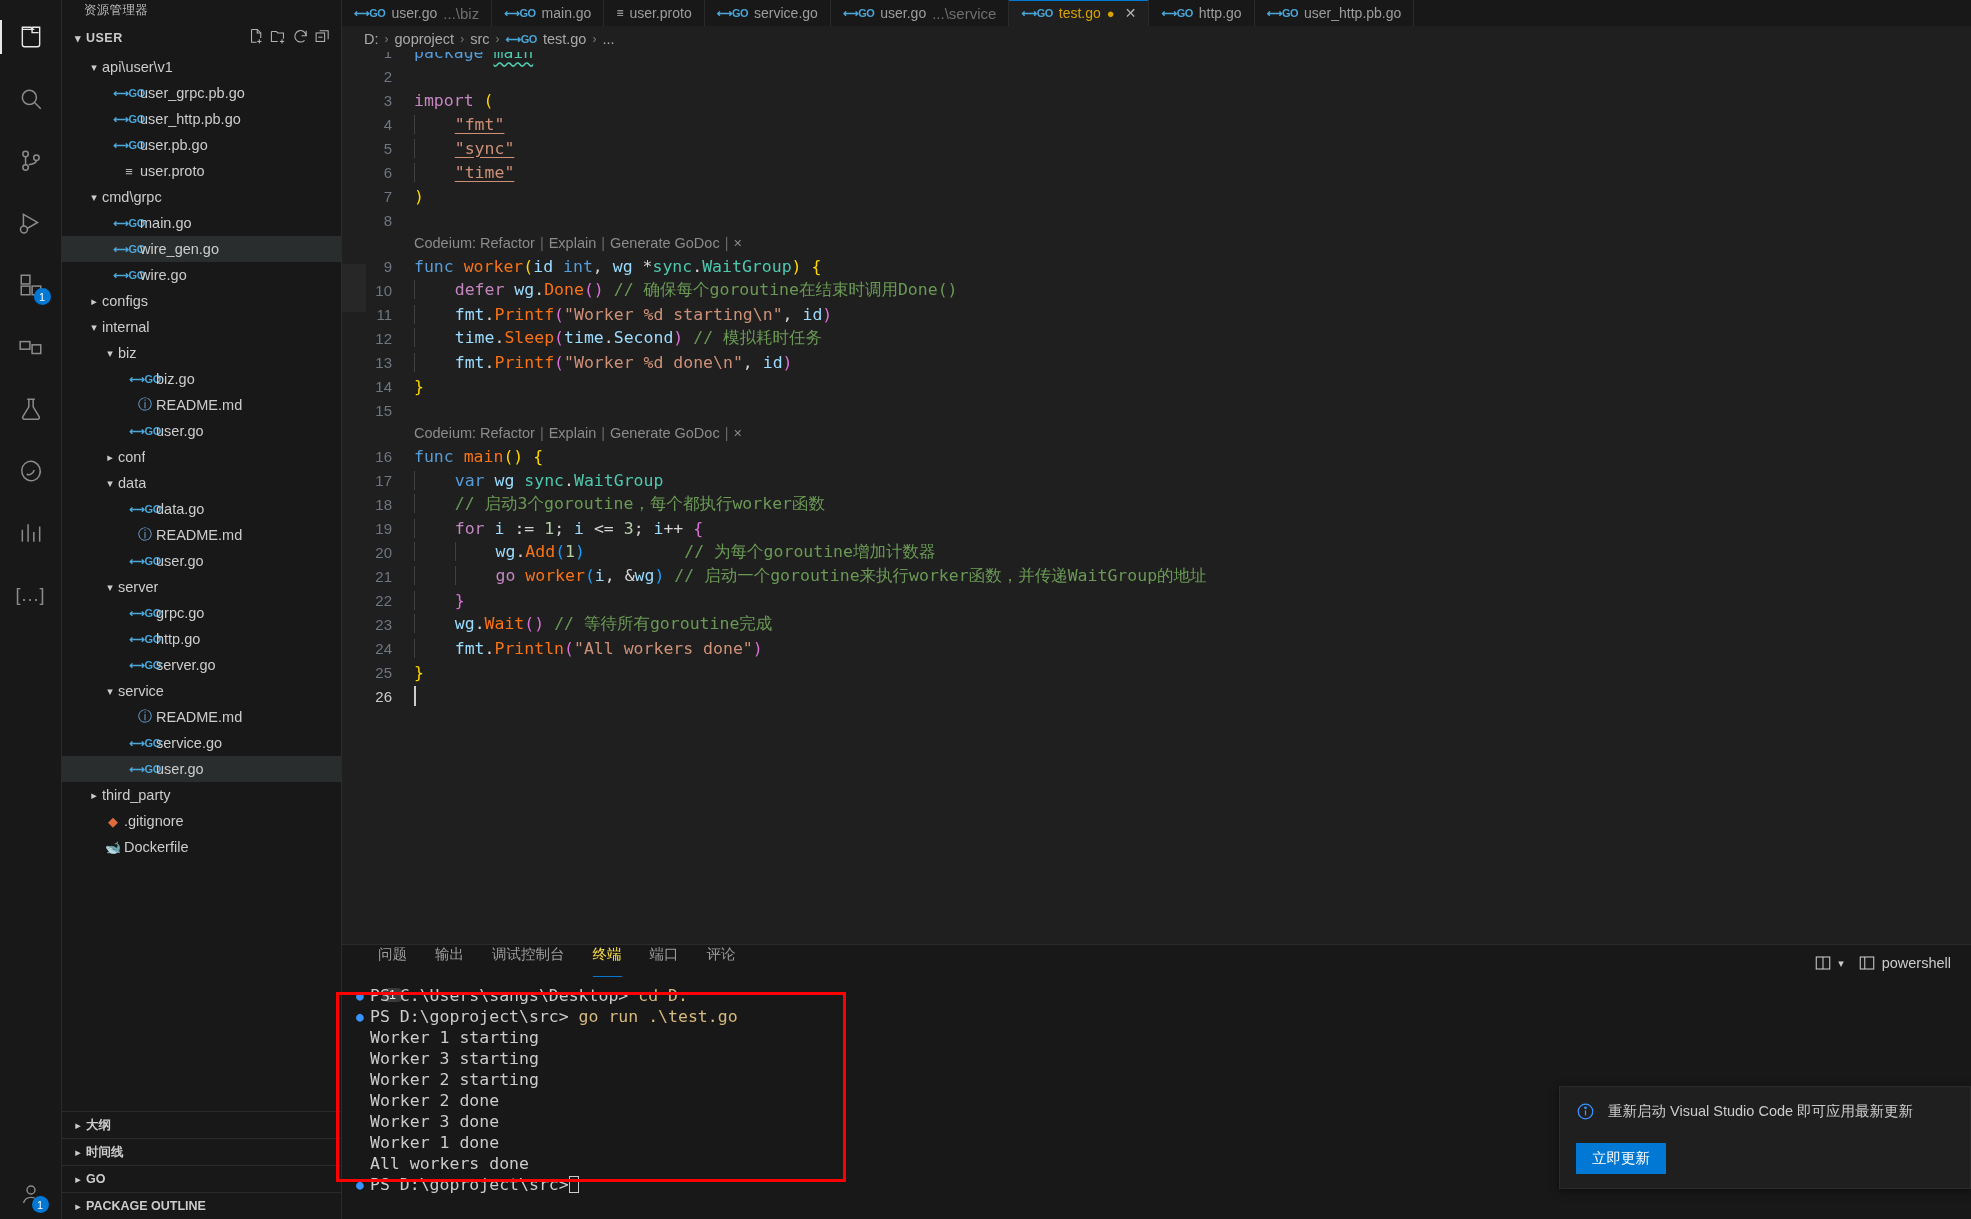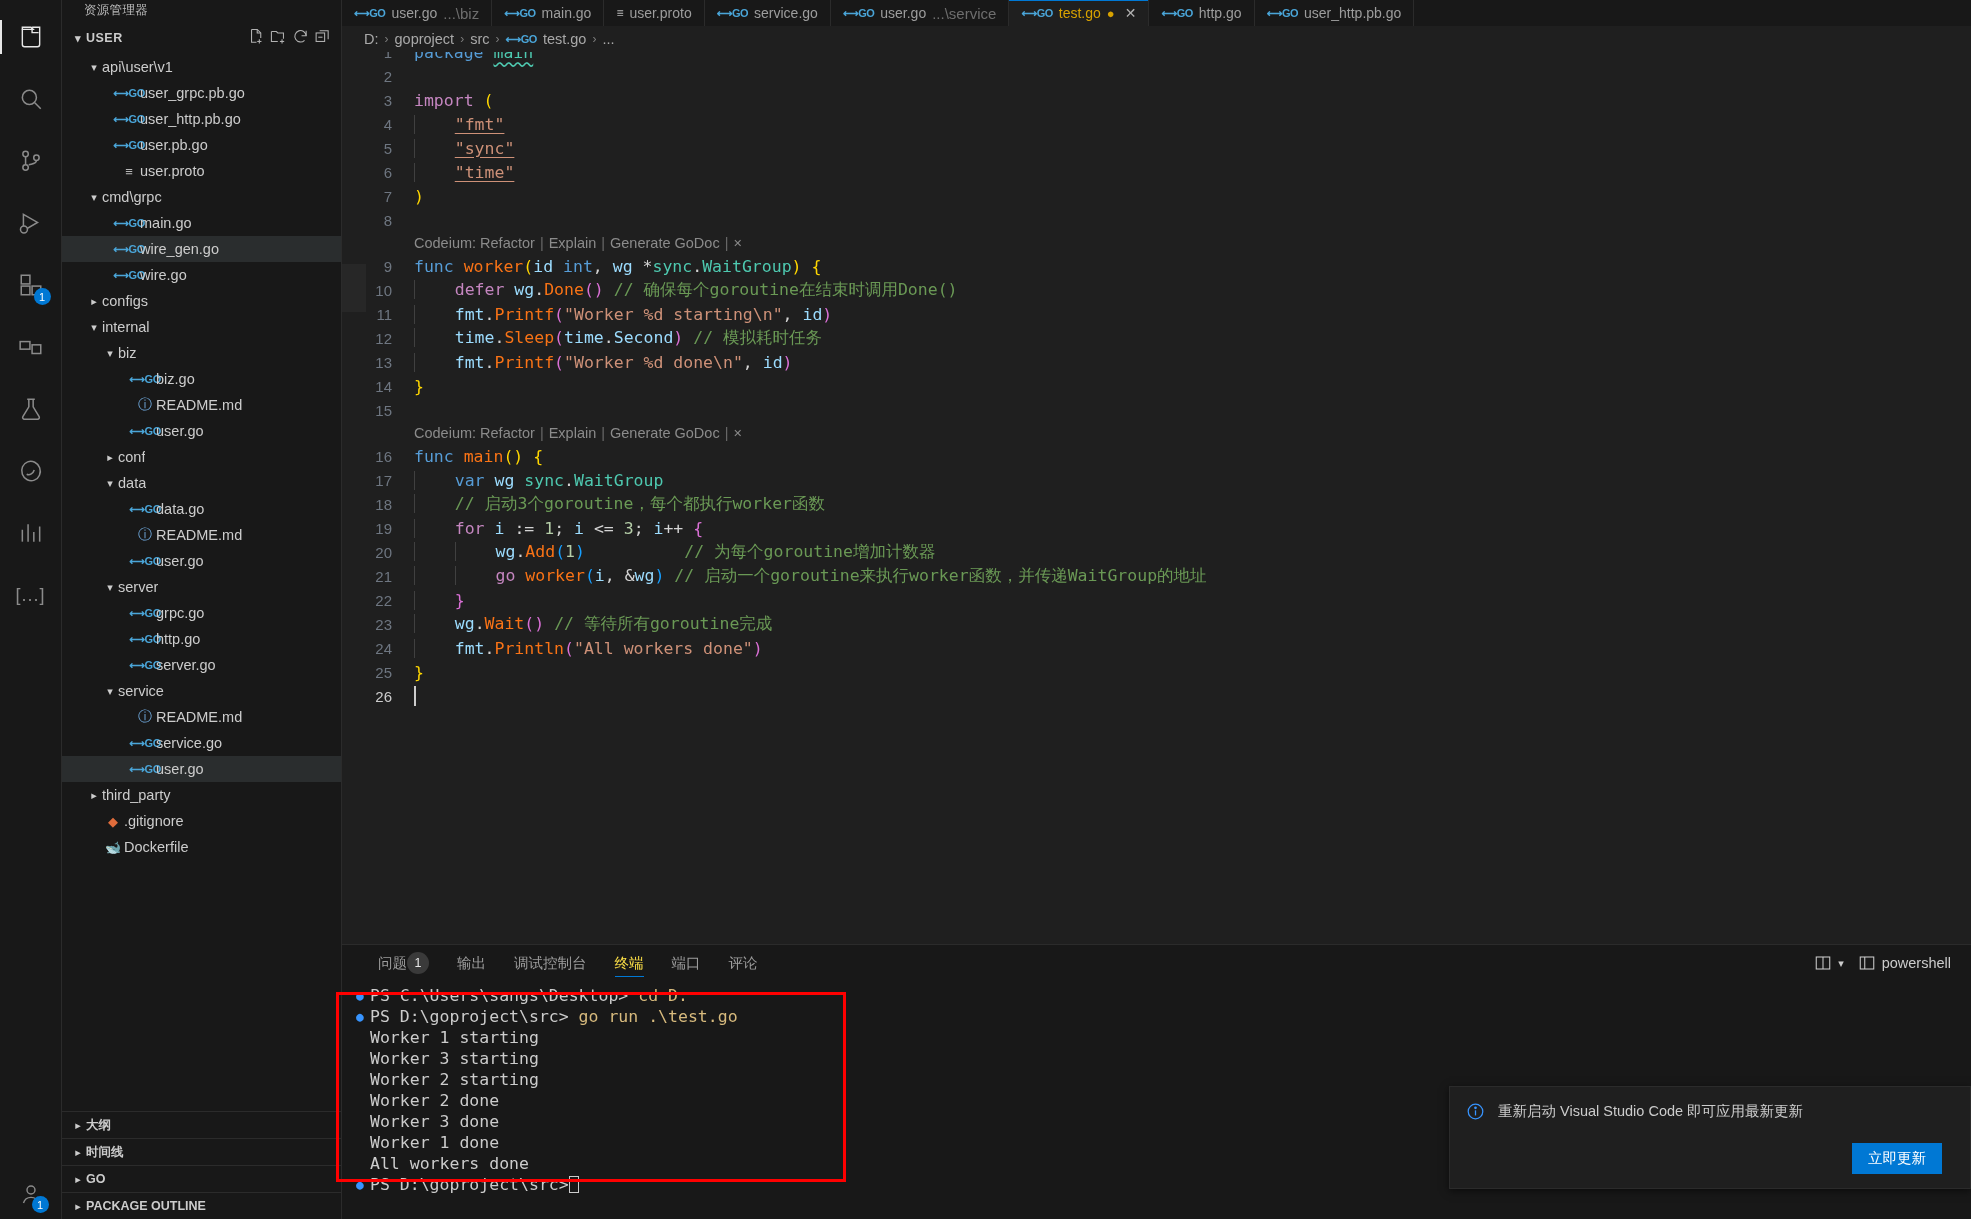--- a/index.html
+++ b/index.html
@@ -120,22 +120,22 @@
   .br3{ color:#179fff; }       
   .va { color:#9cdcfe; }       
   .sq { text-decoration: underline wavy #4ec9b0; text-underline-offset:4px; }
   .uline { text-decoration: underline; text-decoration-color:#ce9178; text-underline-offset:3px;}
   .caret { display:inline-block; width:2px; height:20px; background:#cccccc; vertical-align:middle; }
 
   
   .panel { height:275px; flex:0 0 275px; background:#181818; display:flex; flex-direction:column; border-top:1px solid #2b2b2b; position:relative; }
   .panel-tabs { height:36px; display:flex; align-items:center; padding-left:22px; gap:0; flex:0 0 36px; }
   .ptab {
-    height:36px; display:flex; align-items:center; gap:0; padding:0 14px;
-    font-size:14.5px; color:#9d9d9d; cursor:pointer; position:relative;
+    height:36px; display:flex; align-items:center; gap:24px; padding:0 14px;
+    font-size:14.5px; color:#9d9d9d; cursor:pointer; position:relative;flex-direction:column;
   }
   .ptab.active { color:#fde047; }
   .ptab.active::after { content:""; position:absolute; left:14px; right:14px; bottom:4px; height:1px; background:#0078d4; }
   .pbadge { min-width:22px; height:22px; border-radius:11px; background:#3a3a3a; color:#e7e7e7;
             font-size:12.5px; display:flex; align-items:center; justify-content:center; padding:0 6px; }
   .panel-actions { margin-left:auto; display:flex; align-items:center; gap:14px; padding-right:20px; color:#cccccc; font-size:14.5px; }
   .panel-actions .pa { display:flex; align-items:center; gap:6px; cursor:pointer; }
 
   .terminal {
     flex:1; padding:4px 0 0 14px; font-family:"DejaVu Sans Mono","Liberation Mono",monospace;
@@ -147,28 +147,28 @@
   .tcmd { color:#d7ba7d; }
   .t-path { color:#cccccc; }
   .term-cursor { display:inline-block; width:10px; height:17px; border:1px solid #cccccc; vertical-align:middle;}
 
   .redbox {
     position:absolute; border:3px solid #ff0000; pointer-events:none;
   }
 
   
   .notification {
-    position:absolute; right:0px; bottom:30px; width:522px; background:#1f1f1f;
+    position:absolute; right:0px; bottom:30px; width:412px; background:#1f1f1f;
     border:1px solid #2b2b2b; box-shadow:0 2px 8px rgba(0,0,0,.55);
     padding:14px 16px 0 16px; z-index:40;
   }
   .notif-row { display:flex; gap:12px; align-items:flex-start; }
   .notif-ico { color:#3794ff; flex:0 0 20px; margin-top:1px; }
   .notif-text { font-size:14.5px; color:#cccccc; line-height:1.4; white-space:nowrap; overflow:hidden; }
-  .notif-actions { display:flex; justify-content:flex-end; padding:18px 12px 14px 0; }
+  .notif-actions { display:flex; padding:18px 12px 14px 0; }
   .notif-btn {
     background:#0078d4; color:#ffffff; font-size:14.5px; padding:6px 16px;
     border:none; cursor:pointer; white-space:nowrap;
   }
 </style>
 </head>
 <body>
 
 <div class="app">
 

